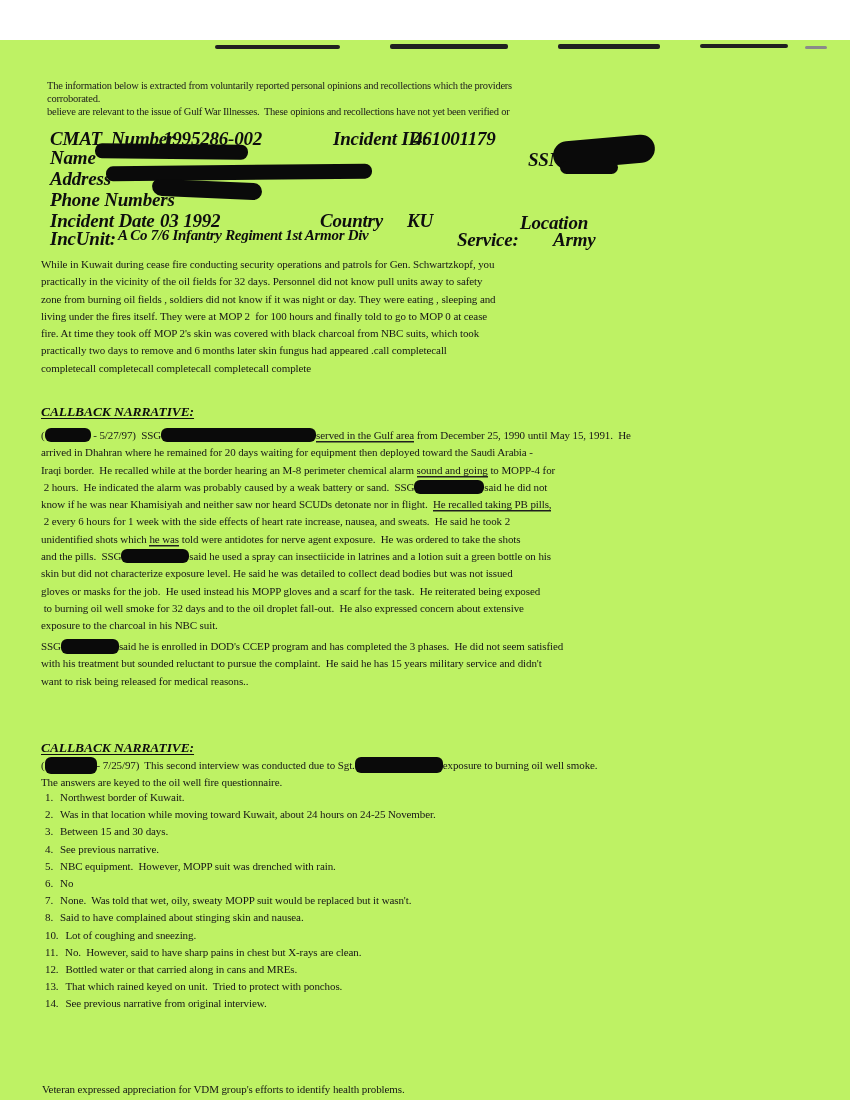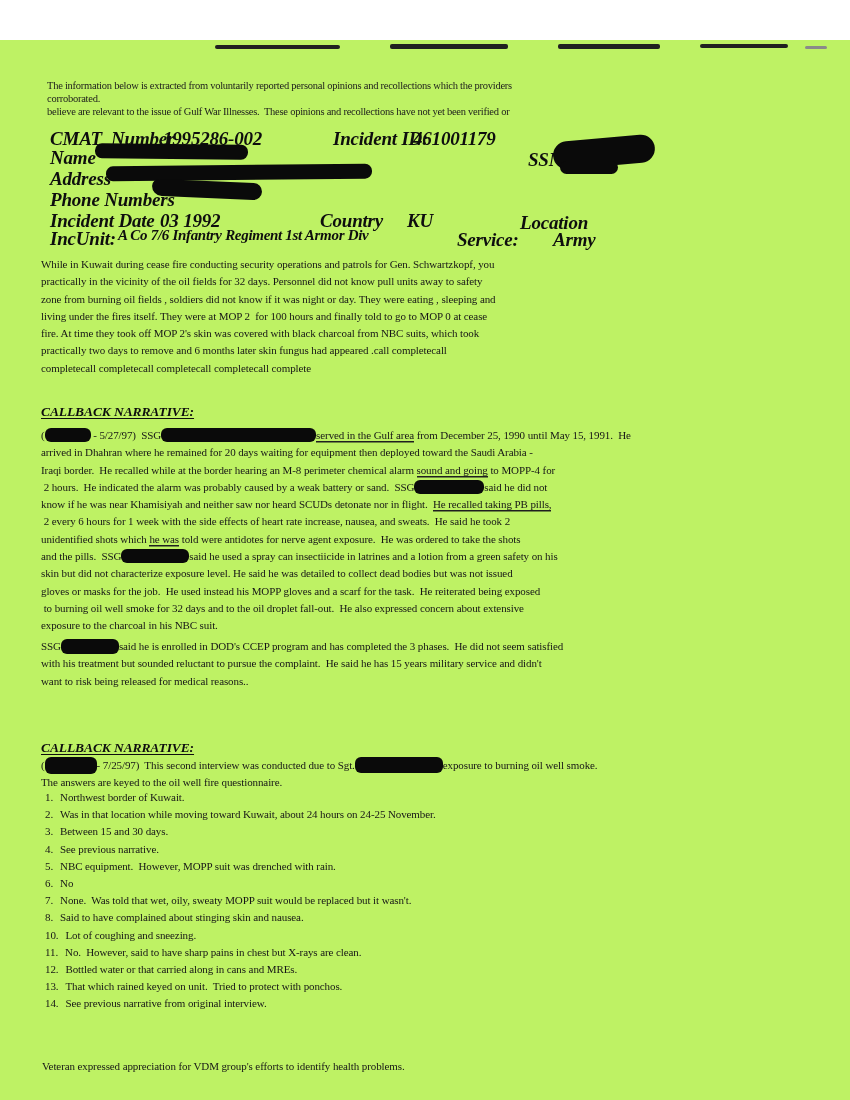--- a/index.html
+++ b/index.html
@@ -84,21 +84,21 @@
 
   <div class="cb-heading" style="left:41px;top:364px;">CALLBACK NARRATIVE:</div>
   <div class="body-block" style="left:41px;top:387px;">
       <div class="tline"><span>(</span><span class="redact" style="width: 46px; height: 14px; vertical-align: -3px; background: rgb(10, 10, 10);"></span><span> - 5/27/97)  SSG</span><span class="redact" style="width: 155px; height: 14px; vertical-align: -3px; background: rgb(10, 10, 10);"></span><span class="pen-underline">served in the Gulf area</span><span> from December 25, 1990 until May 15, 1991.  He</span></div>
       <div class="tline"><span>arrived in Dhahran where he remained for 20 days waiting for equipment then deployed toward the Saudi Arabia -</span></div>
       <div class="tline"><span>Iraqi border.  He recalled while at the border hearing an M-8 perimeter chemical alarm </span><span class="pen-underline">sound and going</span><span> to MOPP-4 for</span></div>
       <div class="tline"><span> 2 hours.  He indicated the alarm was probably caused by a weak battery or sand.  SSG</span><span class="redact" style="width: 70px; height: 14px; vertical-align: -3px; background: rgb(10, 10, 10);"></span><span>said he did not</span></div>
       <div class="tline"><span>know if he was near Khamisiyah and neither saw nor heard SCUDs detonate nor in flight.  </span><span class="pen-underline">He recalled taking PB pills,</span></div>
       <div class="tline"><span> 2 every 6 hours for 1 week with the side effects of heart rate increase, nausea, and sweats.  He said he took 2</span></div>
       <div class="tline"><span>unidentified shots which </span><span class="pen-underline">he was</span><span> told were antidotes for nerve agent exposure.  He was ordered to take the shots</span></div>
-      <div class="tline"><span>and the pills.  SSG</span><span class="redact" style="width: 68px; height: 14px; vertical-align: -3px; background: rgb(10, 10, 10);"></span><span>said he used a spray can insectiicide in latrines and a lotion from a green safety on his</span></div>
+      <div class="tline"><span>and the pills.  SSG</span><span class="redact" style="width: 68px; height: 14px; vertical-align: -3px; background: rgb(10, 10, 10);"></span><span>said he used a spray can insectiicide in latrines and a lotion suit a green bottle on his</span></div>
       <div class="tline"><span>skin but did not characterize exposure level. He said he was detailed to collect dead bodies but was not issued</span></div>
       <div class="tline"><span>gloves or masks for the job.  He used instead his MOPP gloves and a scarf for the task.  He reiterated being exposed</span></div>
       <div class="tline"><span> to burning oil well smoke for 32 days and to the oil droplet fall-out.  He also expressed concern about extensive</span></div>
       <div class="tline"><span>exposure to the charcoal in his NBC suit.</span></div>
     </div>
 
   <div class="body-block" style="left:41px;top:598px;">
       <div class="tline"><span>SSG</span><span class="redact" style="width: 58px; height: 15px; vertical-align: -4px; background: rgb(10, 10, 10);"></span><span>said he is enrolled in DOD's CCEP program and has completed the 3 phases.  He did not seem satisfied</span></div>
       <div class="tline"><span>with his treatment but sounded reluctant to pursue the complaint.  He said he has 15 years military service and didn't</span></div>
       <div class="tline"><span>want to risk being released for medical reasons..</span></div>
@@ -119,15 +119,15 @@
       <div class="qline"><span class="li-num">6.</span><span>No</span></div>
       <div class="qline"><span class="li-num">7.</span><span>None.  Was told that wet, oily, sweaty MOPP suit would be replaced but it wasn't.</span></div>
       <div class="qline"><span class="li-num">8.</span><span>Said to have complained about stinging skin and nausea.</span></div>
       <div class="qline"><span class="li-num">10.</span><span>Lot of coughing and sneezing.</span></div>
       <div class="qline"><span class="li-num">11.</span><span>No.  However, said to have sharp pains in chest but X-rays are clean.</span></div>
       <div class="qline"><span class="li-num">12.</span><span>Bottled water or that carried along in cans and MREs.</span></div>
       <div class="qline"><span class="li-num">13.</span><span>That which rained keyed on unit.  Tried to protect with ponchos.</span></div>
       <div class="qline"><span class="li-num">14.</span><span>See previous narrative from original interview.</span></div>
     </div>
 
-  <div class="body-block" style="left:42px;top:1020px;">Veteran expressed appreciation for VDM group's efforts to identify health problems.</div>
+  <div class="body-block" style="left:42px;top:1043px;">Veteran expressed appreciation for VDM group's efforts to identify health problems.</div>
 
 </div>
 
 </body></html>

